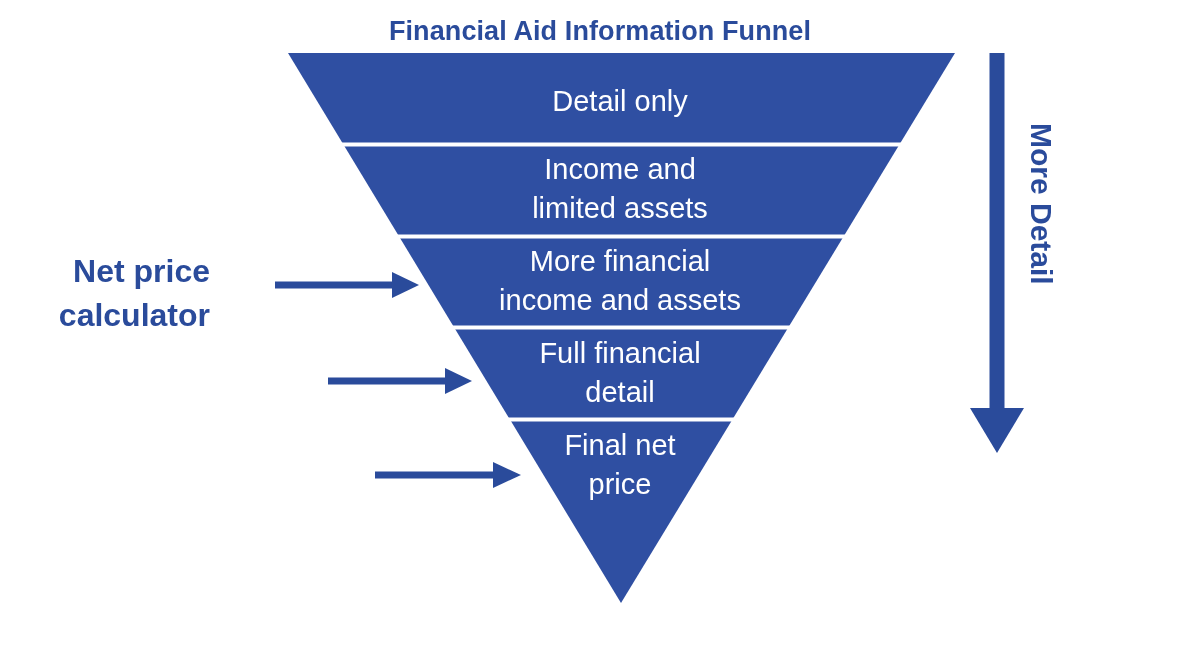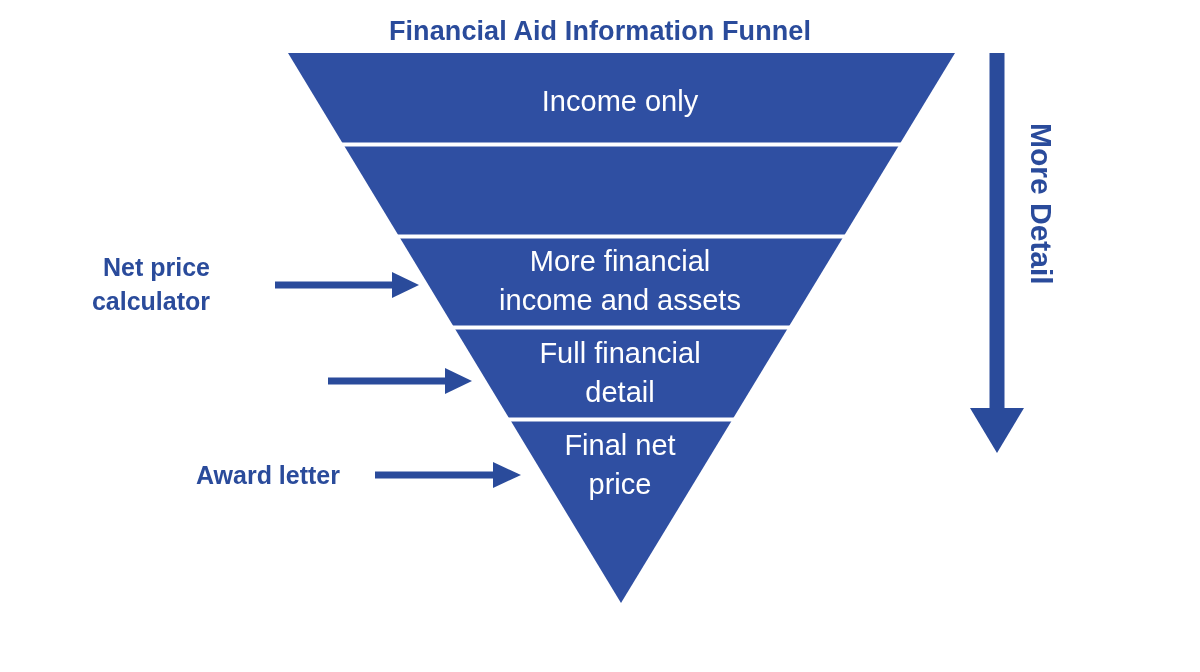--- a/index.html
+++ b/index.html
@@ -41,21 +41,21 @@
     color: #ffffff;
     font-size: 29px;
     line-height: 1.33;
     text-align: center;
     white-space: pre-line;
     font-weight: normal;
   }
   .side-label {
     position: absolute;
     color: #2A4B9B;
-    font-size: 25px;
+    font-size: 32px;
     font-weight: bold;
     line-height: 1.36;
     text-align: right;
     white-space: pre-line;
   }
   .vertical-label {
     position: absolute;
     color: #2A4B9B;
     font-size: 30px;
     font-weight: bold;
@@ -94,33 +94,34 @@
     </g>
 
     <g>
       <line x1="997" y1="53" x2="997" y2="415" stroke="#2A4B9B" stroke-width="15"></line>
       <polygon points="970,408 1024,408 997,453" fill="#2A4B9B"></polygon>
     </g>
   </svg>
 
   <div class="chart-title">Financial Aid Information Funnel</div>
 
-  <div class="band-label" style="left:400px; top:82px; width:440px;">Income only</div>
+  <div class="band-label" style="left:400px; top:82px; width:440px;">Detail only</div>
 
+  <div class="band-label" style="left:400px; top:150px; width:440px;">Income and
+limited assets</div>
 
   <div class="band-label" style="left:400px; top:242px; width:440px;">More financial
 income and assets</div>
 
   <div class="band-label" style="left:430px; top:334px; width:380px;">Full financial
 detail</div>
 
   <div class="band-label" style="left:470px; top:426px; width:300px;">Final net
 price</div>
 
   <div class="side-label" style="left:20px; top:250px; width:190px;">Net price
 calculator</div>
 
 
-  <div class="side-label" style="left:100px; top:458px; width:240px;">Award letter</div>
 
   <div class="vertical-label" style="left:1058px; top:123px;">More Detail</div>
 
 </div>
 
 </body></html>

